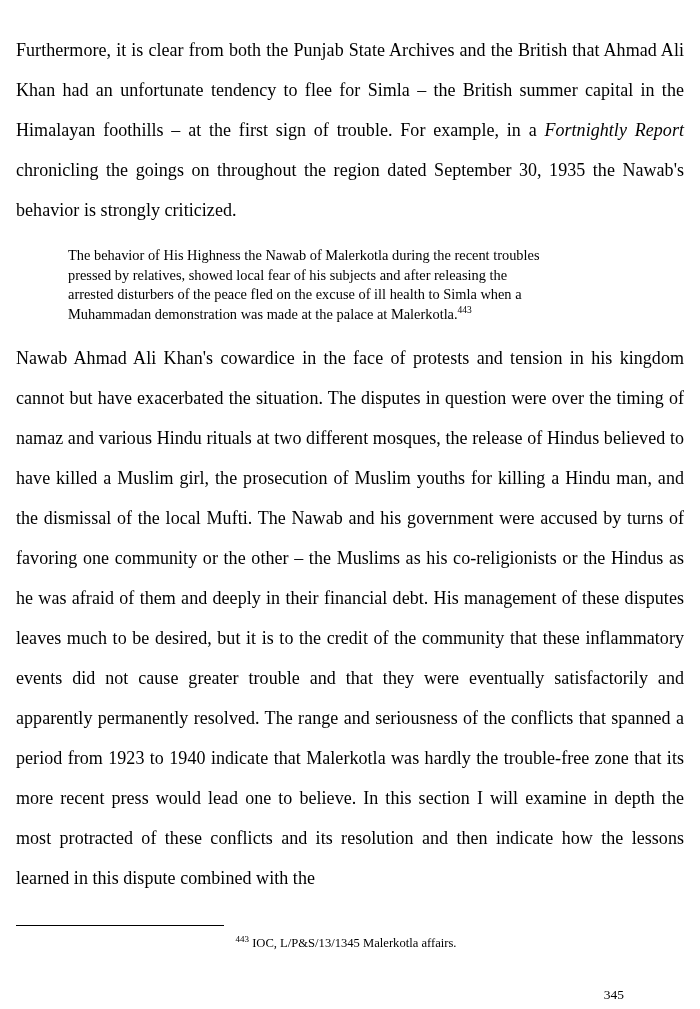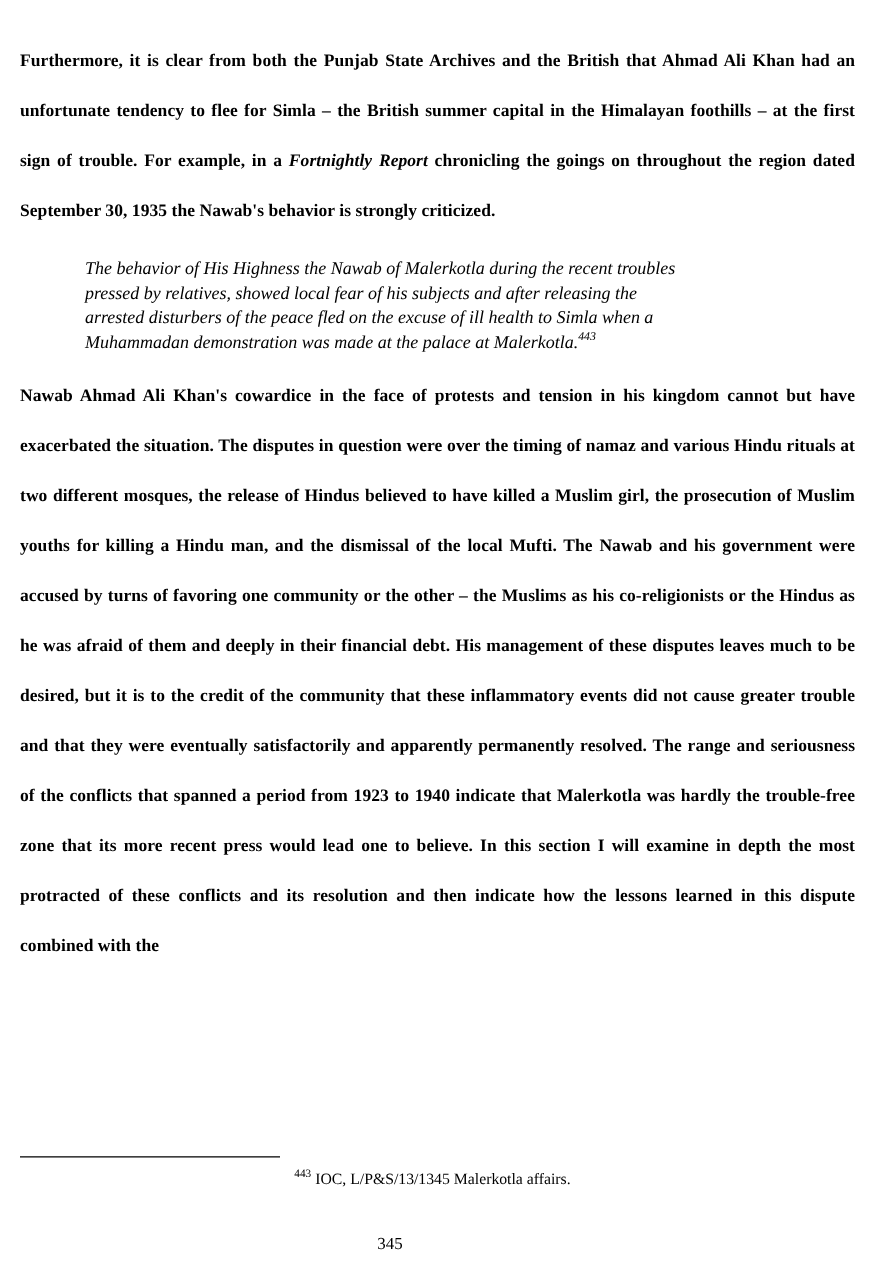--- a/index.html
+++ b/index.html
@@ -16,26 +16,25 @@
     overflow: hidden;
   }
   .page {
     position: relative;
     width: 700px;
     height: 1009px;
     box-sizing: border-box;
     padding: 24px 16px 0 16px;
   }
   .body-para {
-    font-size: 14px;
+    font-size: 18px;
     line-height: 40px;
     text-align: justify;
     margin: 0 0 0 0;
     letter-spacing: 0.05px;
-    font-weight: bold;
   }
   .body-para.first {
     margin-top: 6px;
   }
   .block-quote {
     margin: 16px 48px 14px 52px;
     font-size: 14.4px;
     line-height: 19.5px;
     text-align: left;
   }
@@ -68,24 +67,24 @@
   .footnote-text .fn-num {
     font-size: 9px;
     vertical-align: super;
     line-height: 0;
   }
   .page-number {
     position: absolute;
     bottom: 6px;
     left: 0;
     width: 624px;
-    text-align: center;
+    text-align: right;
     font-size: 13.5px;
   }
-  .q-line { display: block; font-style: italic; }
+  .q-line { display: block; }
 </style>
 </head>
 <body>
 
 <div class="page">
 
   <p class="body-para first"><span>Furthermore, it is clear from both the Punjab State Archives and the British that Ahmad Ali Khan had an unfortunate tendency to flee for Simla – the British summer capital in the Himalayan foothills – at the first sign of trouble.  For example, in a </span><span class="italic">Fortnightly Report</span><span> chronicling the goings on throughout the region dated September 30, 1935 the Nawab's behavior is strongly criticized.</span></p>
 
   <div class="block-quote">
     <span class="q-line">The behavior of His Highness the Nawab of Malerkotla during the recent troubles</span>

